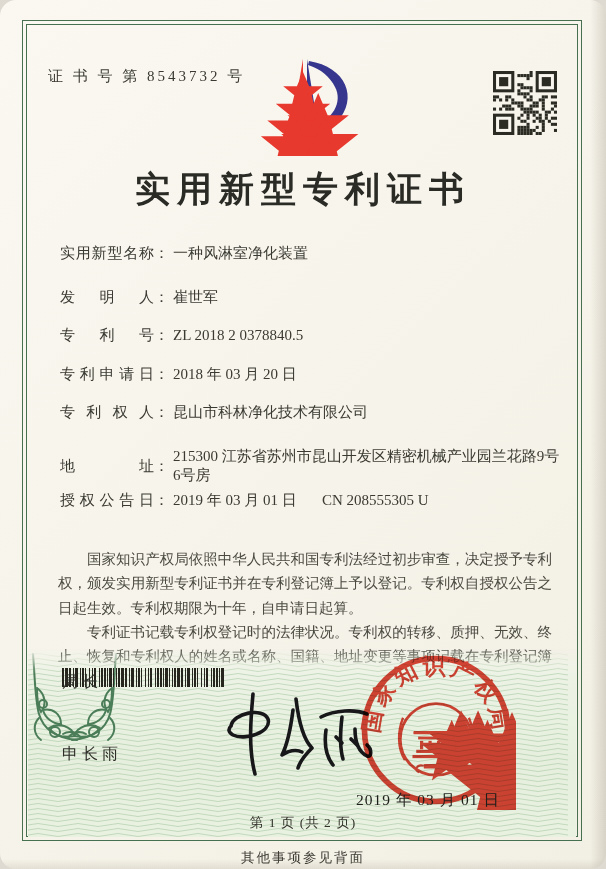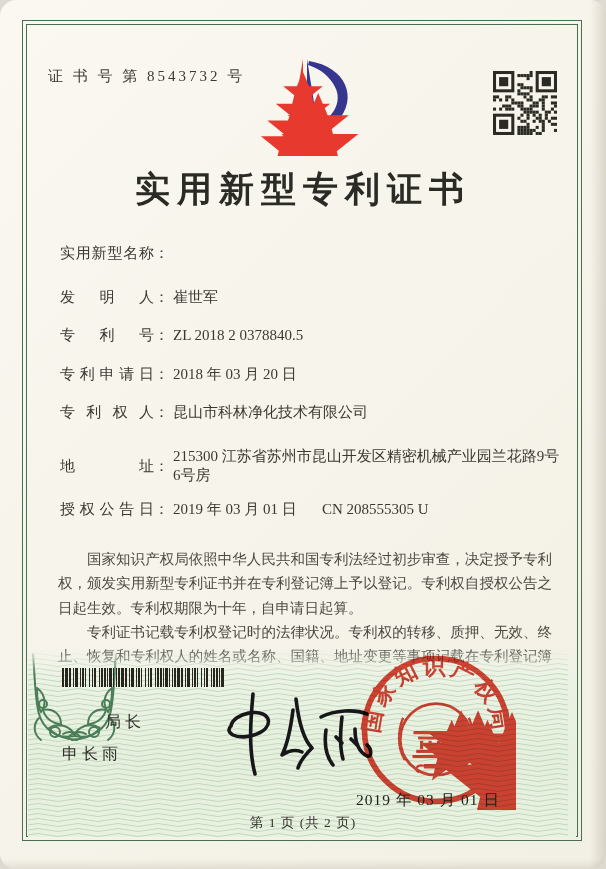--- a/index.html
+++ b/index.html
@@ -43,21 +43,21 @@
       background:linear-gradient(180deg,#eef4e8 0%,#e6efdd 60%,#e9f1e1 100%);
       -webkit-mask-image:linear-gradient(180deg,transparent 0,#000 26px);
       mask-image:linear-gradient(180deg,transparent 0,#000 26px);}
   .band svg{position:absolute;left:0;top:0;}
   .corner{position:absolute;bottom:2px;}
   .corner.left{left:1px;}
   .corner.right{right:1px;transform:scaleX(-1);}
 
   .barcode{position:absolute;left:62px;top:668px;}
 
-  .officer-title{position:absolute;left:62px;top:712px;font-size:16px;letter-spacing:4px;color:#2e2e28;margin-left:43px;}
+  .officer-title{position:absolute;left:62px;top:672px;font-size:16px;letter-spacing:4px;color:#2e2e28;}
   .officer-name{position:absolute;left:62px;top:744px;font-size:16px;letter-spacing:4px;color:#2e2e28;text-align:center;}
   .signature{position:absolute;left:215px;top:686px;}
 
   .seal{position:absolute;left:356px;top:650px;mix-blend-mode:multiply;opacity:.92;}
   .seal-date{position:absolute;left:356px;top:790px;font-size:15.5px;color:#1e1e1a;letter-spacing:1px;z-index:5;}
 
   .page-no{position:absolute;left:0;top:814px;width:100%;text-align:center;
       font-size:13.5px;color:#33332c;letter-spacing:1px;z-index:4;font-family:Liberation Serif, serif;}
   .back-note{position:absolute;left:0;top:849px;width:100%;text-align:center;
       font-size:13.5px;color:#3a3a32;letter-spacing:2px;}
@@ -225,38 +225,39 @@
       <rect x="0" y="42" width="21" height="21" fill="#2b2b23"></rect>
       <rect x="3" y="45" width="15" height="15" fill="#f8f5ee"></rect>
       <rect x="6" y="48" width="9" height="9" fill="#2b2b23"></rect>
     </svg>
 
   <div class="title">实用新型专利证书</div>
 
   <div class="fields">
     <div class="frow" style="margin-bottom:22px">
       <span class="lbl"><span class="ltxt">实用新型名称</span><span>：</span></span>
+      <span class="val">一种风淋室净化装置</span>
     </div>
     <div class="frow" style="margin-bottom:16px">
       <span class="lbl"><span class="ltxt">发明人</span><span>：</span></span>
       <span class="val">崔世军</span>
     </div>
     <div class="frow" style="margin-bottom:17px">
       <span class="lbl"><span class="ltxt">专利号</span><span>：</span></span>
       <span class="val">ZL 2018 2 0378840.5</span>
     </div>
     <div class="frow" style="margin-bottom:16px">
       <span class="lbl"><span class="ltxt">专利申请日</span><span>：</span></span>
       <span class="val">2018 年 03 月 20 日</span>
     </div>
     <div class="frow" style="margin-bottom:24px">
       <span class="lbl"><span class="ltxt">专利权人</span><span>：</span></span>
       <span class="val">昆山市科林净化技术有限公司</span>
     </div>
-    <div class="frow" style="margin-bottom:13px">
+    <div class="frow" style="margin-bottom:4px">
       <span class="lbl"><span class="ltxt">地址</span><span>：</span></span>
       <span class="val val-addr">215300 江苏省苏州市昆山开发区精密机械产业园兰花路9号6号房</span>
     </div>
     <div class="frow">
       <span class="pair1">
         <span class="lbl"><span class="ltxt">授权公告日</span><span>：</span></span>
         <span class="val">2019 年 03 月 01 日</span>
       </span>
       <span class="val">CN 208555305 U</span>
     </div>
@@ -439,16 +440,17 @@
         <rect x="60" y="111.5" width="50" height="3.4"></rect>
         <rect x="72" y="121" width="26" height="5" rx="1"></rect>
       </g>
       <path d="M72,123 C64,121 62,128 67,130 M98,123 C106,121 108,128 103,130" fill="none" stroke="#dd3627" stroke-width="2.2"></path>
     </g>
   </svg>
 
   <div class="seal-date">2019 年 03 月 01 日</div>
 
   <div class="page-no">第 1 页 (共 2 页)</div>
+  <div class="back-note">其他事项参见背面</div>
 
   <div class="edge-shadow-r"></div>
   <div class="edge-shadow-b"></div>
 </div>
 
 </body></html>

